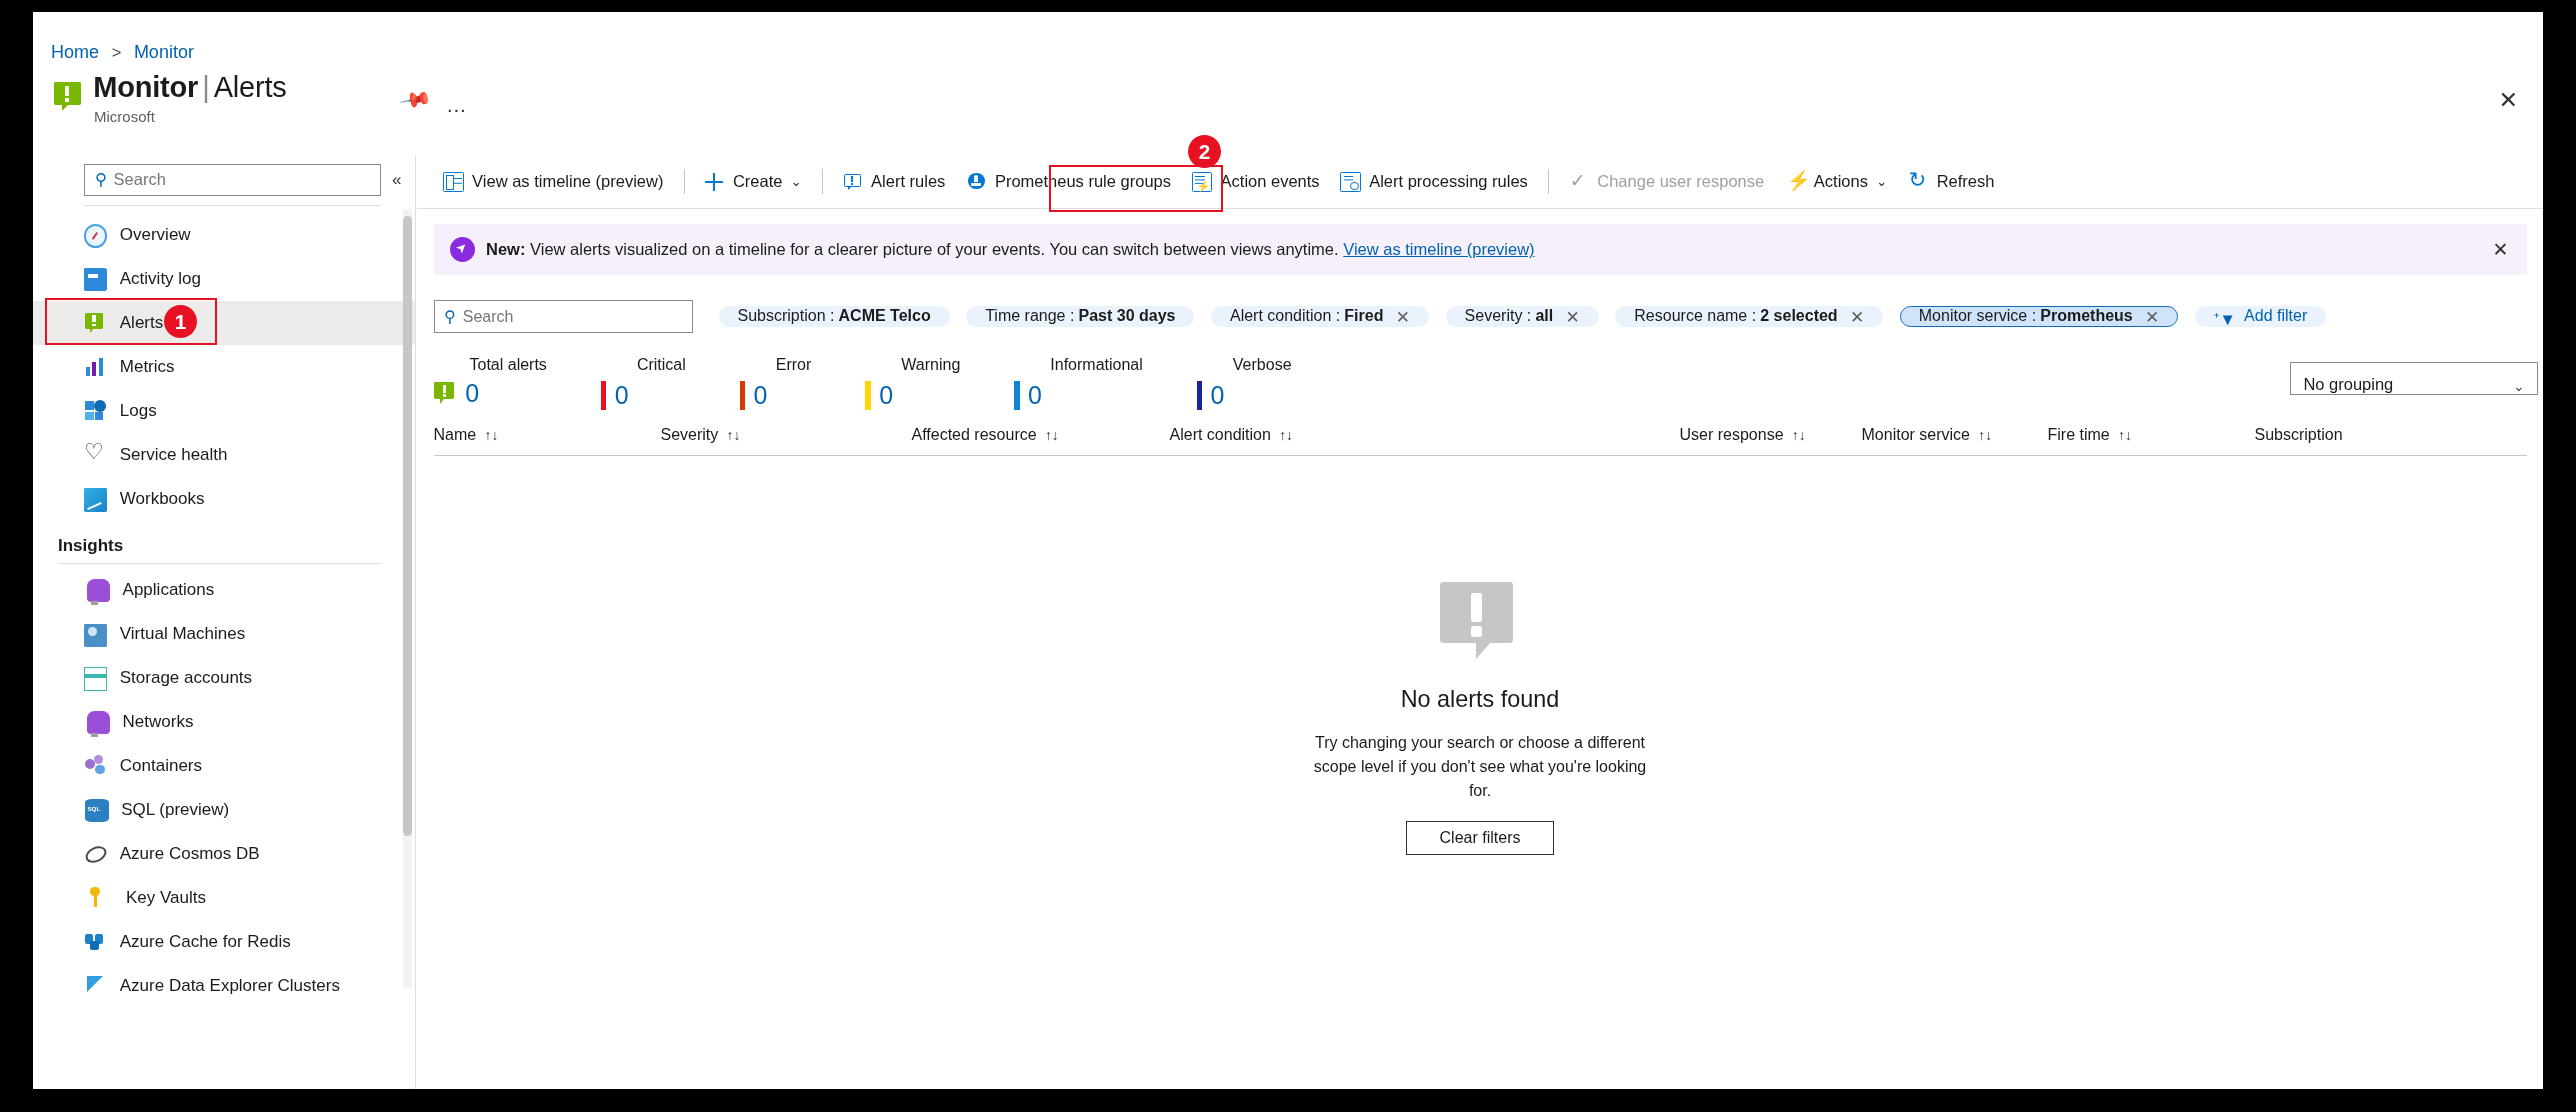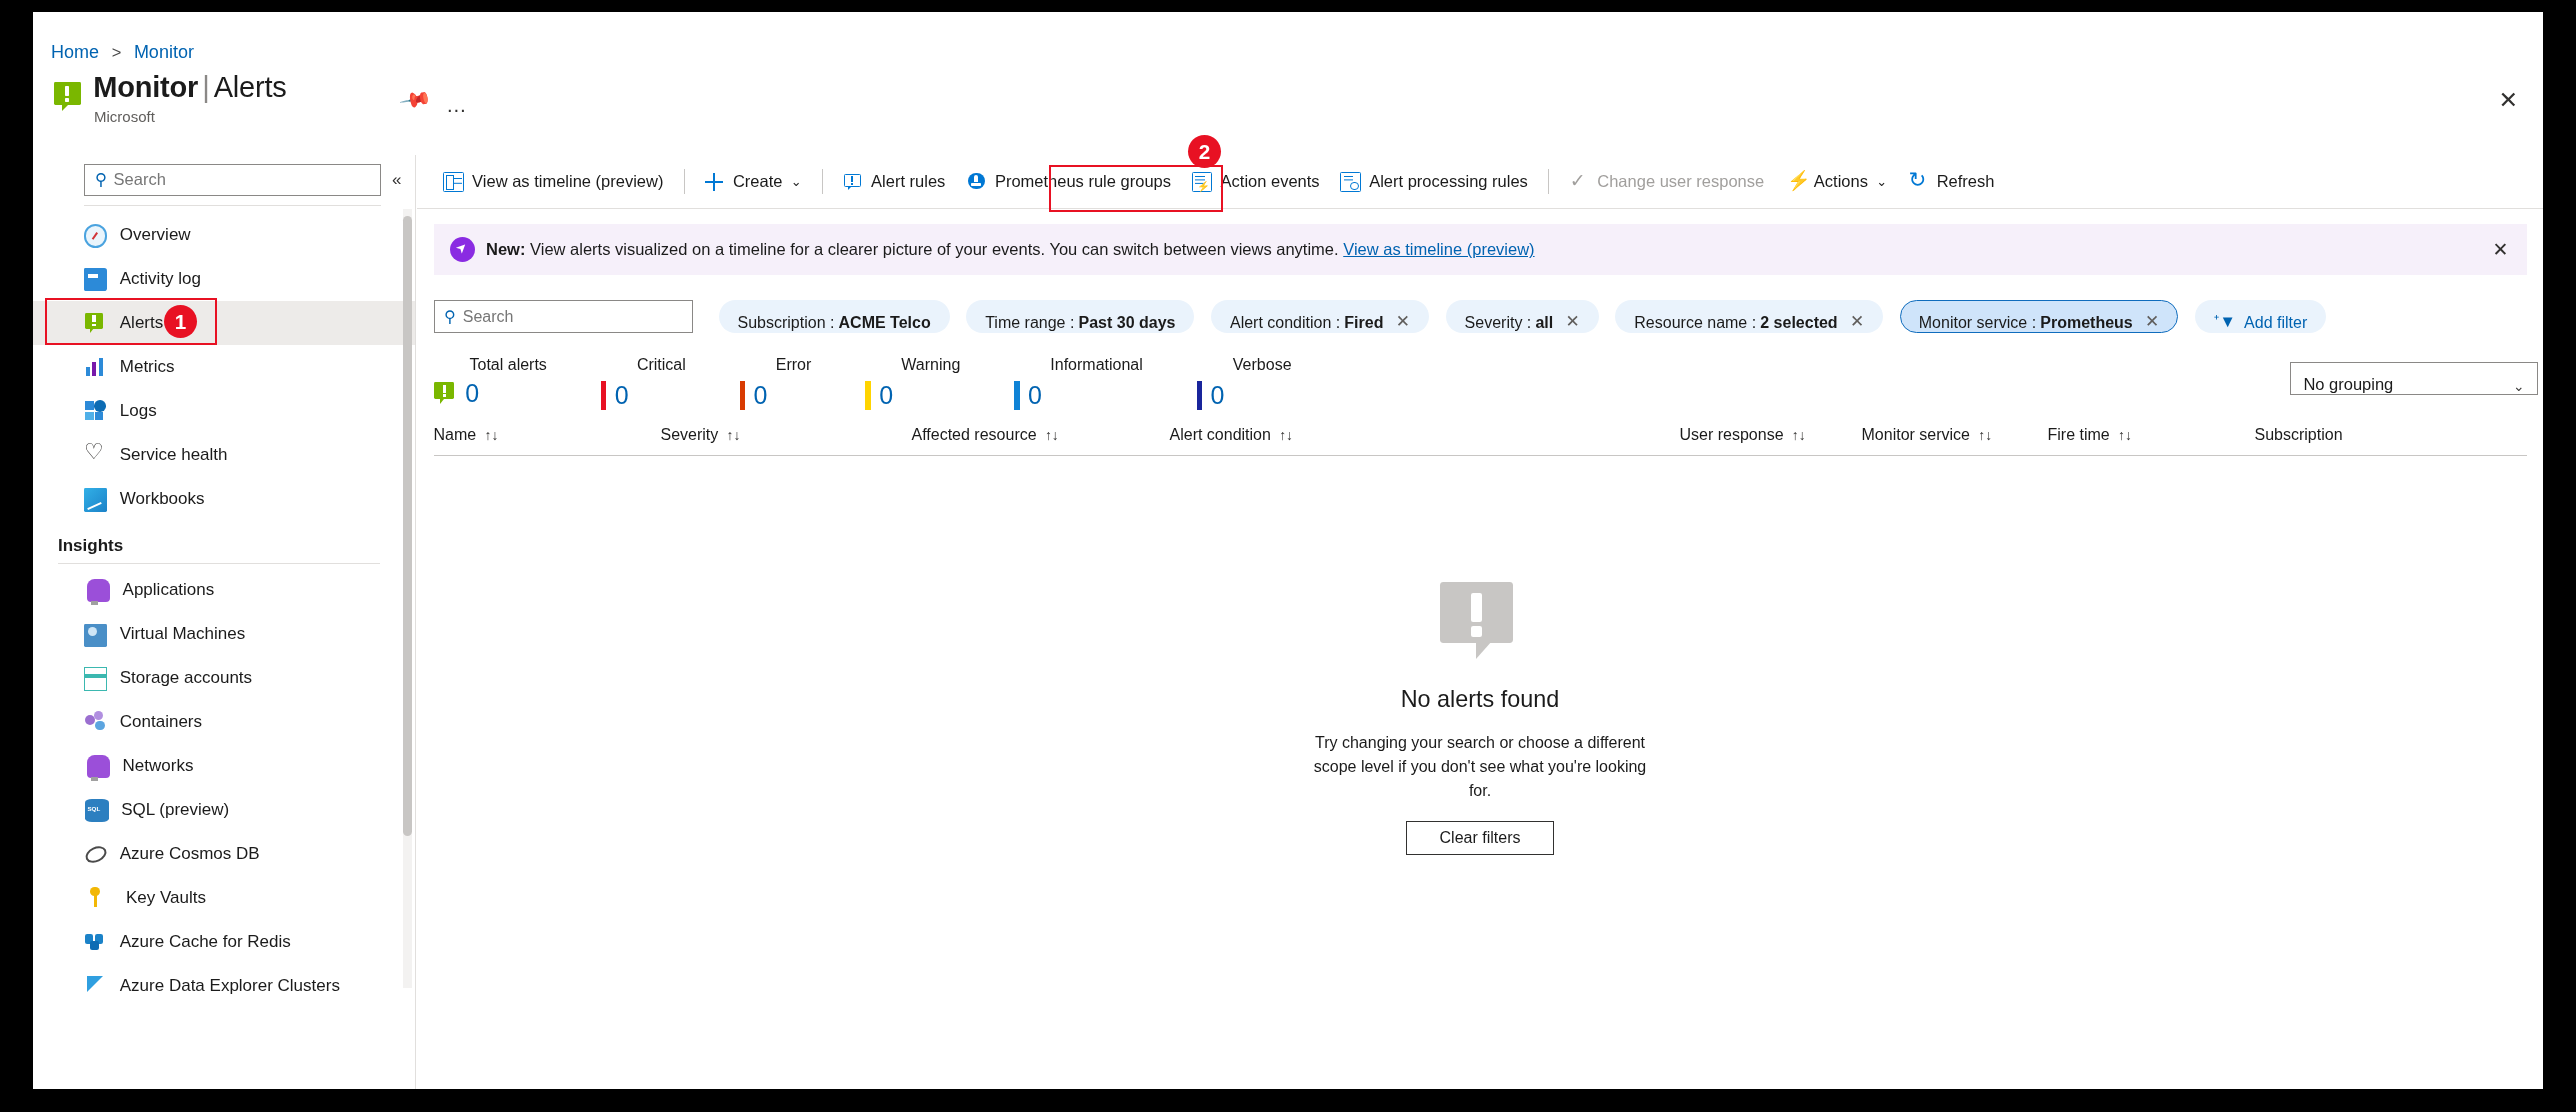--- a/index.html
+++ b/index.html
@@ -283,22 +283,22 @@
     display: flex; align-items: center;
   }
   .f-search {
     width: 259px; height: 33px; border: 0.7px solid #8a8886;
     display: flex; align-items: center; padding-left: 9.6px; margin-right: 26px;
     background: #ffffff;
   }
   .f-search .mag { color: #0063b1; font-size: 16px; margin-right: 6.9px; transform: scaleX(-1); }
   .f-search .ph { color: #767676; font-size: 16px; }
   .chip {
-    height: 33px; border-radius: 16.5px; background: #eaf3fc;
-    display: flex; align-items: flex-end; padding: 0 18px;
+    height: 21px; border-radius: 16.5px; background: #eaf3fc;
+    display: flex; align-items: flex-start; padding: 0 18px;
     margin-right: 16.5px; font-size: 16px; color: #1b1b1b;
     cursor: pointer; white-space: nowrap; border: 0.7px solid transparent;
   }
   .chip b { font-weight: 700; margin-left: 4.1px; }
   .chip .x { margin-left: 12.4px; font-size: 17px; color: #605e5c; font-weight: 300; }
   .chip.active { background: #cfe4fa; border: 1.4px solid #0f6cbd; }
   .chip.addfilter { color: #0063b1; }
   .chip.addfilter .fi { margin-right: 8.3px; font-size: 16.5px; color: #0063b1; position: relative; }
 
   
@@ -451,30 +451,30 @@
       </div>
       <div class="nav-item">
         <span class="ni-icon ico-vm"></span>
         <span>Virtual Machines</span>
       </div>
       <div class="nav-item">
         <span class="ni-icon ico-storage"></span>
         <span>Storage accounts</span>
       </div>
       <div class="nav-item">
+        <span class="ni-icon ico-bulb"></span>
+        <span>Networks</span>
+      </div>
+      <div class="nav-item">
         <span class="ni-icon ico-containers">
           <span class="c1"></span>
             <span class="c2"></span>
             <span class="c3"></span>
         </span>
         <span>Containers</span>
-      </div>
-      <div class="nav-item">
-        <span class="ni-icon ico-bulb"></span>
-        <span>Networks</span>
       </div>
       <div class="nav-item">
         <span class="ni-icon ico-sql"></span>
         <span>SQL (preview)</span>
       </div>
       <div class="nav-item">
         <span class="ni-icon ico-cosmos"></span>
         <span>Azure Cosmos DB</span>
       </div>
       <div class="nav-item">

